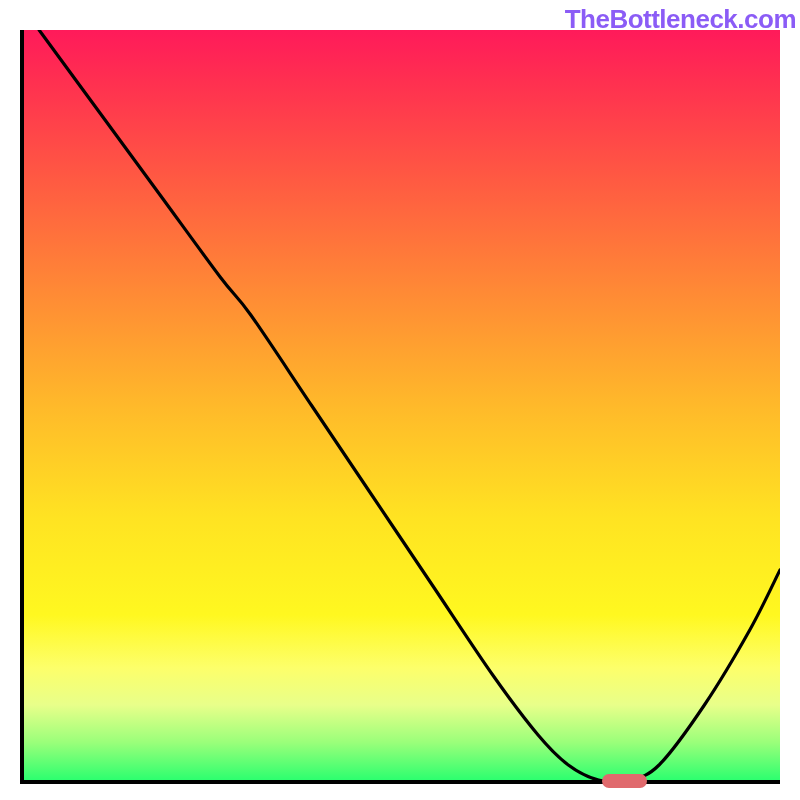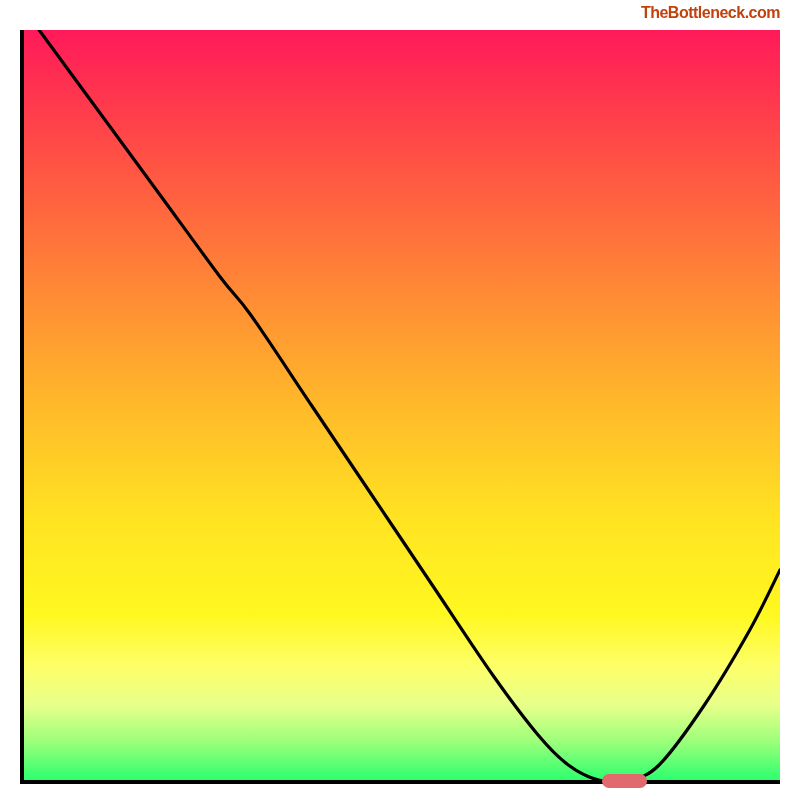--- a/index.html
+++ b/index.html
@@ -1,25 +1,25 @@
 <!DOCTYPE html>
 <html><head>
 <meta charset="utf-8">
 <style>
   * { margin: 0; padding: 0; box-sizing: border-box; }
   html, body { width: 800px; height: 800px; overflow: hidden; background: #fff; }
   .wrap { position: relative; width: 800px; height: 800px; }
   .watermark {
     position: absolute;
     top: 4px;
-    right: 20px;
+    right: 4px;
     font-family: Arial, Helvetica, sans-serif;
-    font-size: 16px;
+    font-size: 26px;
     font-weight: 600;
-    color: #c2410c;
+    color: #8b5cf6;
     letter-spacing: -0.5px;
   }
   .plot {
     position: absolute;
     left: 20px;
     top: 30px;
     width: 760px;
     height: 754px;
     background: linear-gradient(to bottom,
       #ff1a5a 0%,

